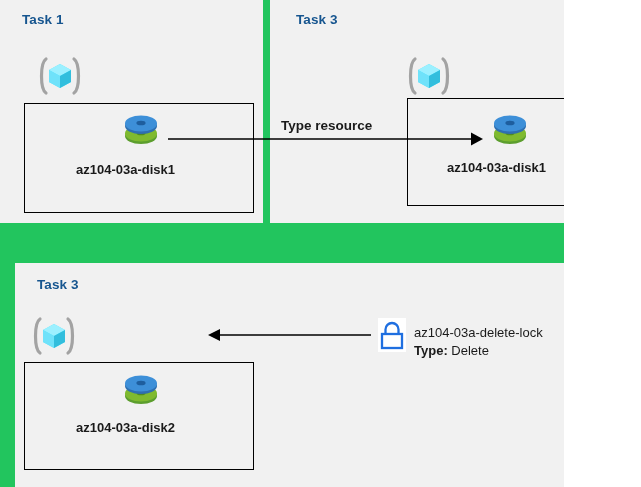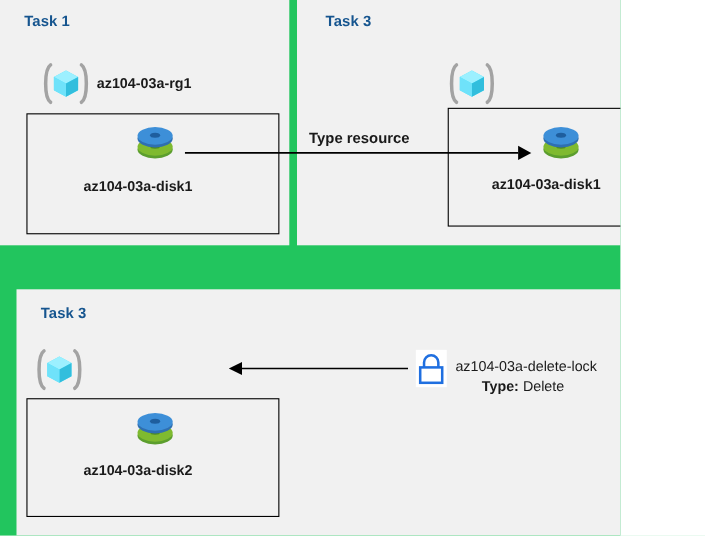--- a/index.html
+++ b/index.html
@@ -47,21 +47,20 @@
     color: #1a1a1a;
     font-weight: normal;
     font-size: 13px;
     white-space: nowrap;
   }
   .lock-sub {
     position: absolute;
     color: #1a1a1a;
     font-size: 13px;
     white-space: nowrap;
-    margin-left: 24px;
   }
   .lock-sub b { font-weight: bold; }
   .arrow-label {
     position: absolute;
     color: #1a1a1a;
     font-weight: bold;
     font-size: 13.5px;
     white-space: nowrap;
   }
   .icon-abs { position: absolute; }
@@ -79,21 +78,20 @@
   <div class="icon-abs" style="left:37px; top:55px; width:46px; height:42px;">
     <svg width="46" height="42" viewBox="0 0 46 42">
       <path d="M9 4 C3 8 3 34 9 38" stroke="#a3a3a3" stroke-width="3.2" fill="none" stroke-linecap="round"></path>
       <path d="M37 4 C43 8 43 34 37 38" stroke="#a3a3a3" stroke-width="3.2" fill="none" stroke-linecap="round"></path>
       <polygon points="23,9 34,15 34,27 23,33 12,27 12,15" fill="#50e6ff"></polygon>
       <polygon points="23,9 34,15 23,21 12,15" fill="#9cf0ff"></polygon>
       <polygon points="23,21 34,15 34,27 23,33" fill="#32bedd"></polygon>
       <polygon points="23,21 12,15 12,27 23,33" fill="#6fe2fa"></polygon>
     </svg>
   </div>
-  <div class="res-label" style="left:88px; top:68px;">az104-03a-rg1</div>
 
   <div class="inner-box" style="left:24px; top:103px; width:230px; height:110px;"></div>
 
   <div class="icon-abs" style="left:121px; top:112px; width:40px; height:38px;">
     <svg width="40" height="38" viewBox="0 0 40 38">
       <ellipse cx="20" cy="24" rx="16" ry="8" fill="#5c9e2e"></ellipse>
       <ellipse cx="20" cy="21.5" rx="16" ry="8" fill="#7fba2f"></ellipse>
       <ellipse cx="20" cy="21" rx="4.6" ry="2.3" fill="#4e8a24"></ellipse>
       <ellipse cx="20" cy="14" rx="16" ry="8" fill="#2f6fb0"></ellipse>
       <ellipse cx="20" cy="11.5" rx="16" ry="8" fill="#3d8fd8"></ellipse>

